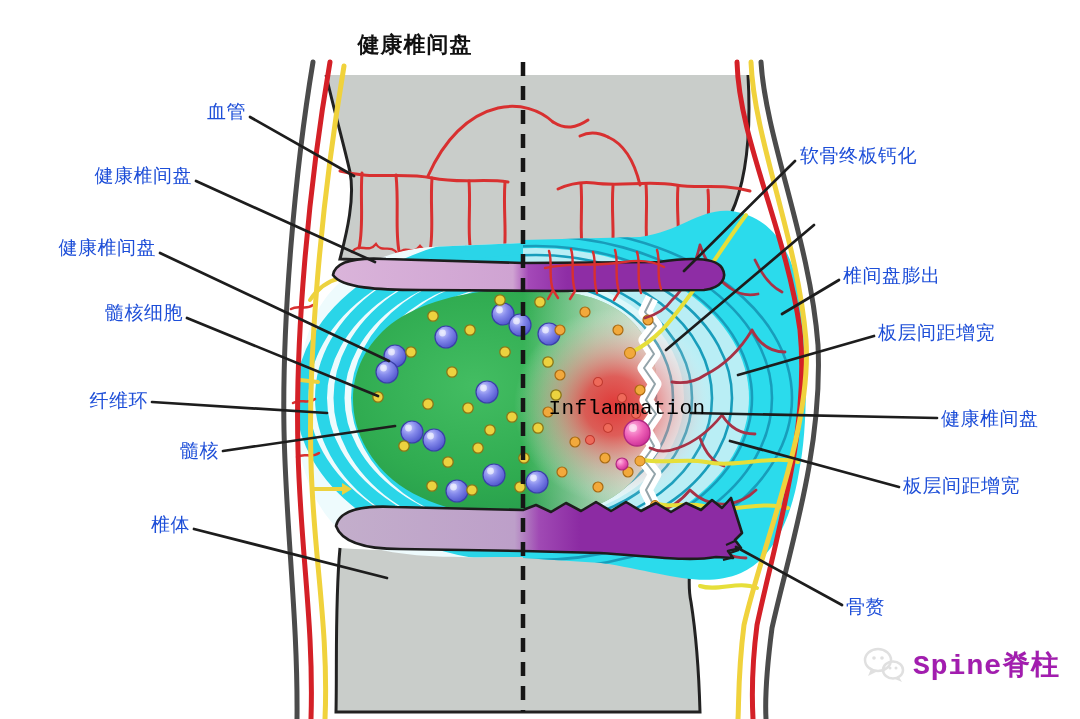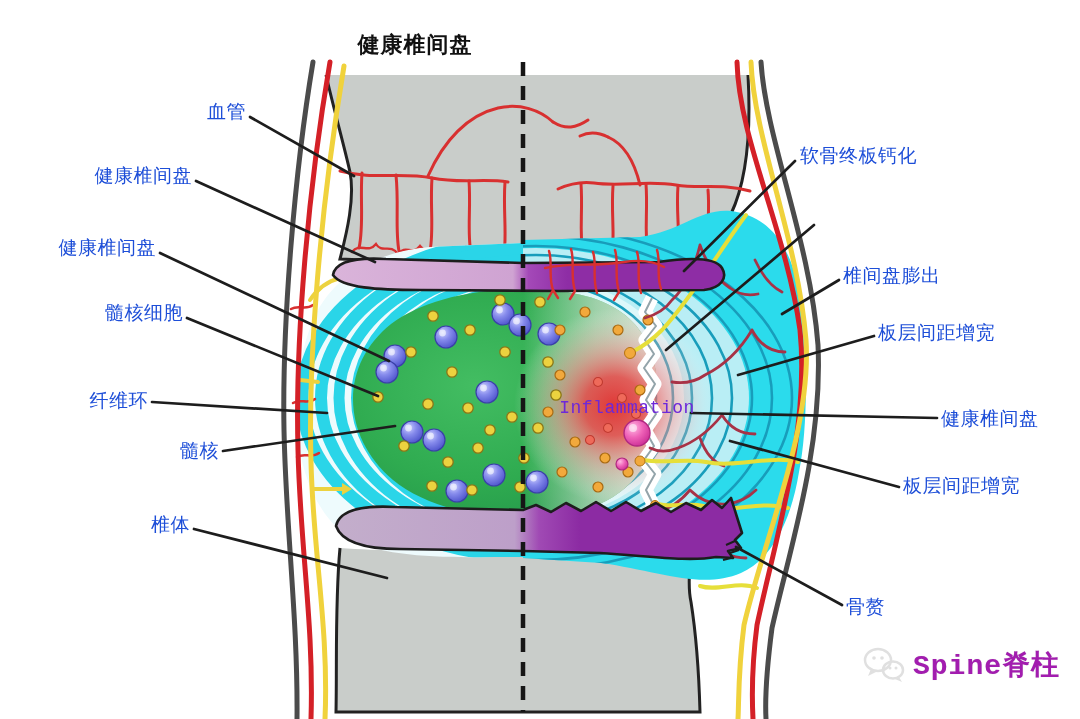--- a/index.html
+++ b/index.html
@@ -5,21 +5,21 @@
   html,body{margin:0;padding:0;background:#fff;}
   .stage{position:relative;width:1080px;height:719px;background:#ffffff;overflow:hidden;
          font-family:Liberation Mono, monospace;}
   .stage svg.art{position:absolute;left:0;top:0;}
   .title{position:absolute;transform:translate(-50%,-50%);font-size:22px;font-weight:bold;
          color:#111;white-space:nowrap;letter-spacing:1px;}
   .lbl{position:absolute;font-size:19px;color:#1d4ed8;white-space:nowrap;letter-spacing:.5px;}
   .lbl.left{transform:translate(-100%,-50%);}
   .lbl.right{transform:translate(0,-50%);}
   .inflammation{position:absolute;left:627px;top:408px;transform:translate(-50%,-50%);
-                font-size:18px;color:#6d28d9;letter-spacing:.5px;}
+                font-size:21px;color:#000000;letter-spacing:.5px;}
   .watermark{position:absolute;left:862px;top:646px;display:flex;align-items:center;gap:7px;
              color:#a21caf;font-size:28px;font-weight:600;letter-spacing:1px;
              text-shadow:0 0 1px #dadada;}
 </style>
 </head>
 <body>
 
 <div class="stage">
 
 <svg class="art" width="1080" height="719" viewBox="0 0 1080 719">

